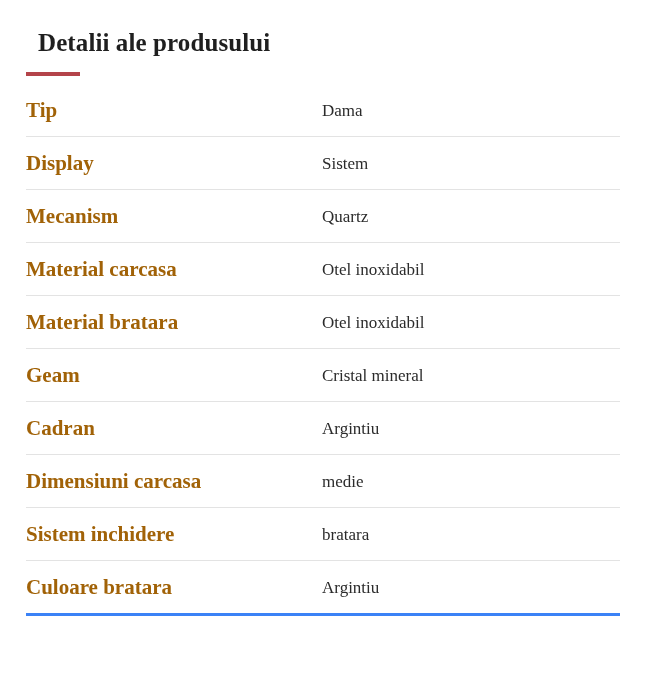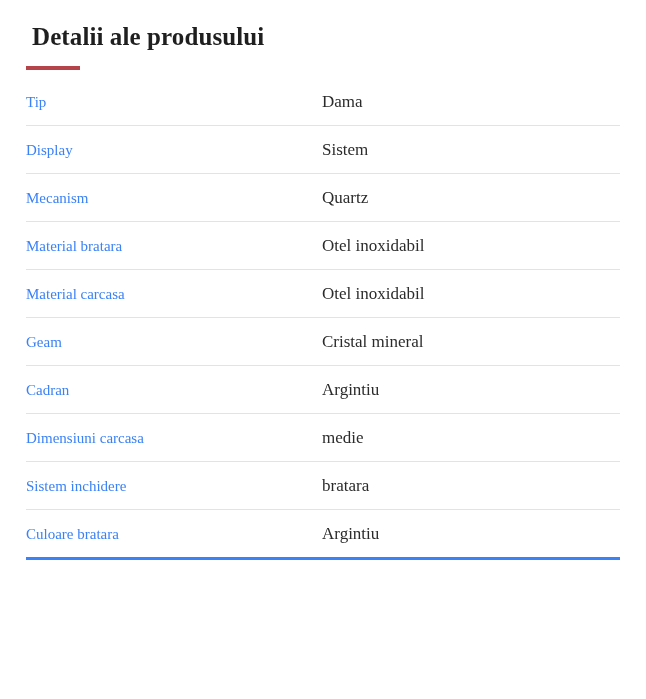--- a/index.html
+++ b/index.html
@@ -21,21 +21,21 @@
     padding: 0 26px;
     background: #ffffff;
     position: relative;
   }
   .section-title {
     font-family: "Liberation Serif", serif;
     font-weight: bold;
     font-size: 25px;
     line-height: 1.2;
     color: #1f1f1f;
-    margin: 6px;
+    margin: 12px;
     padding-top: 16px;
     letter-spacing: 0.1px;
   }
   .title-rule {
     width: 54px;
     height: 4px;
     background: #b4444a;
     margin-top: 14px;
     margin-bottom: 8px;
   }
@@ -46,23 +46,23 @@
   }
   .spec-row {
     border-bottom: 1px solid #e3e3e3;
   }
   .spec-row:last-child {
     border-bottom: 3px solid #3b82f6;
   }
   .spec-label {
     width: 296px;
     font-family: "Liberation Serif", serif;
-    font-weight: normal;
-    font-size: 15px;
-    color: #3b82f6;
+    font-weight: bold;
+    font-size: 21px;
+    color: #a16207;
     padding: 14px 0 13px 0;
     vertical-align: middle;
     white-space: nowrap;
   }
   .spec-value {
     font-family: "Liberation Serif", serif;
     font-weight: normal;
     font-size: 17px;
     color: #2b2b2b;
     padding: 14px 0 13px 0;
@@ -88,25 +88,25 @@
       </tr>
       <tr class="spec-row">
         <td class="spec-label">Display</td>
         <td class="spec-value">Sistem</td>
       </tr>
       <tr class="spec-row">
         <td class="spec-label">Mecanism</td>
         <td class="spec-value">Quartz</td>
       </tr>
       <tr class="spec-row">
-        <td class="spec-label">Material bratara</td>
+        <td class="spec-label">Material carcasa</td>
         <td class="spec-value">Otel inoxidabil</td>
       </tr>
       <tr class="spec-row">
-        <td class="spec-label">Material carcasa</td>
+        <td class="spec-label">Material bratara</td>
         <td class="spec-value">Otel inoxidabil</td>
       </tr>
       <tr class="spec-row">
         <td class="spec-label">Geam</td>
         <td class="spec-value">Cristal mineral</td>
       </tr>
       <tr class="spec-row">
         <td class="spec-label">Cadran</td>
         <td class="spec-value">Argintiu</td>
       </tr>

